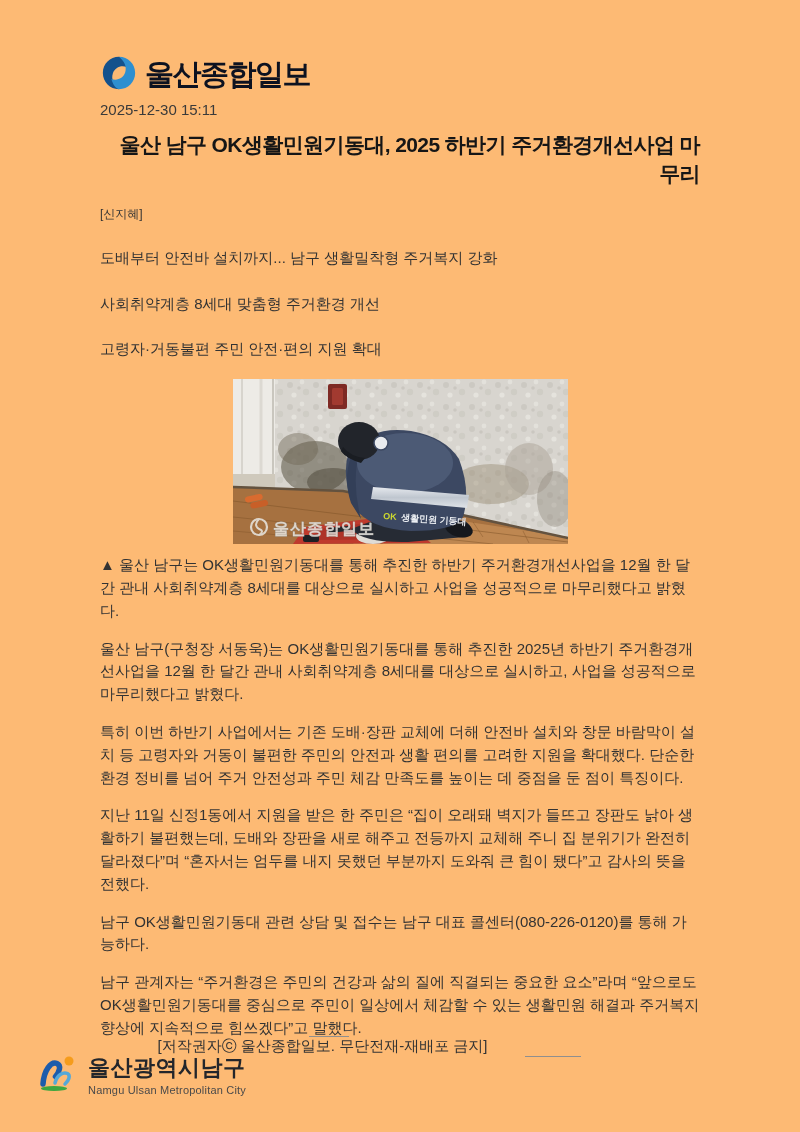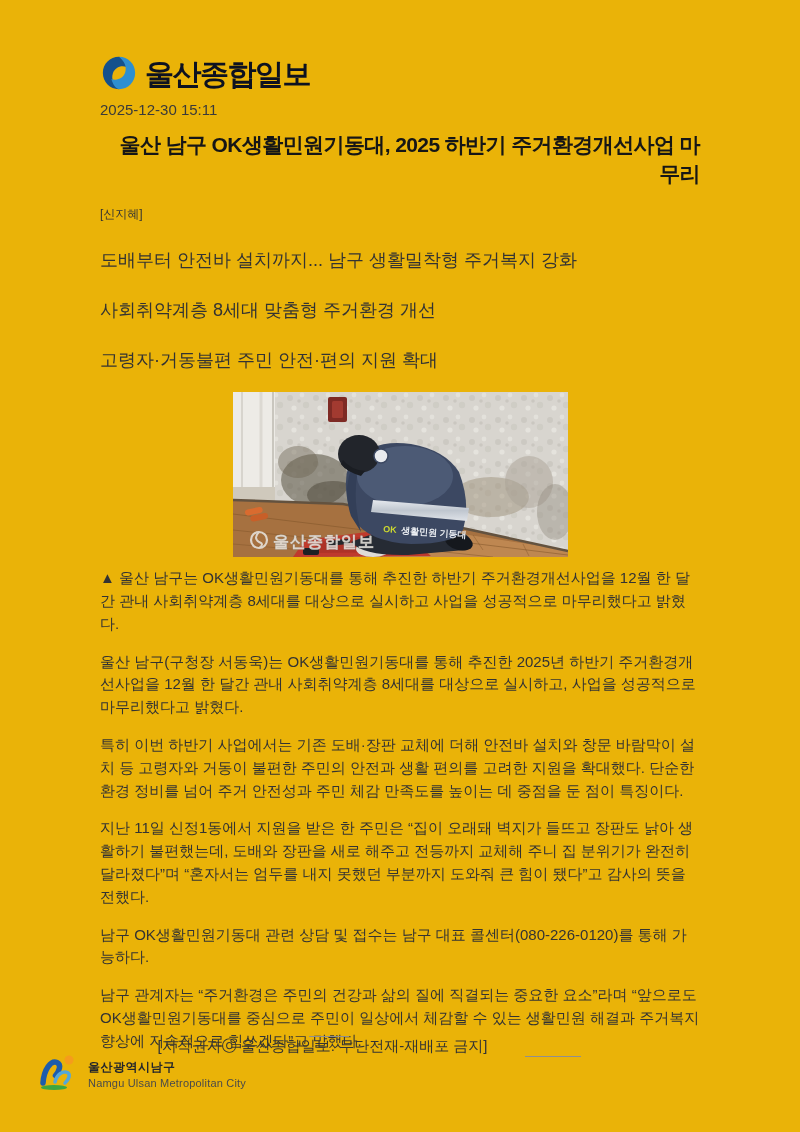--- a/index.html
+++ b/index.html
@@ -1,43 +1,43 @@
 <!DOCTYPE html>
 <html lang="ko"><head>
 <meta charset="utf-8">
 <style>
   html,body{margin:0;padding:0;background:#ffffff;}
   body{width:800px;height:1132px;font-family:"Liberation Sans",sans-serif;color:#333;}
-  .page{position:relative;width:800px;height:1132px;background:#eab308;overflow:hidden;}
+  .page{position:relative;width:800px;height:1132px;background:#fdba74;overflow:hidden;}
   .content{padding:0 100px;}
 
   
   .masthead{padding-top:54px;display:flex;align-items:center;gap:7px;}
   .masthead .wordmark{font-size:29px;font-weight:800;color:#0d1220;letter-spacing:-1.5px;}
   .dateline{margin-top:5px;text-align:left;font-size:15px;color:#3a3a3a;}
 
   
   .title{margin:13px 0 0;font-size:21px;line-height:1.38;font-weight:700;color:#161616;letter-spacing:-0.6px;word-break:break-all;text-align:right;}
   .byline{margin-top:17px;font-size:12px;color:#333;}
-  .subhead{margin-top:24px;font-size:18px;color:#333;line-height:1.45;}
+  .subhead{margin-top:24px;font-size:15px;color:#333;line-height:1.45;}
   .figure{margin:19px auto 0;width:335px;}
   .figure svg{display:block;}
   .caption{margin-top:10px;font-size:15px;line-height:1.52;color:#333;word-break:break-all;}
   .para{margin-top:10px;font-size:15px;line-height:1.52;color:#333;word-break:break-all;}
 
   
   .copyright-row{position:absolute;left:0;top:1036px;width:638px;display:flex;align-items:center;flex-direction:column;}
   .rule{height:1px;background:#8f8f8f;}
   .rule-left{width:40px;margin-left:19px;}
   .copy-text{margin-left:7px;font-size:15px;color:#333;}
   .rule-right{width:56px;margin-left:auto;margin-right:57px;}
 
   
   .footer-logo{position:absolute;left:36px;top:1053px;display:flex;align-items:center;gap:8px;}
-  .footer-text .org{font-size:12px;font-weight:800;color:#23262b;letter-spacing:0.5px;}
+  .footer-text .org{font-size:22px;font-weight:800;color:#23262b;letter-spacing:0.5px;}
   .footer-text .org-en{margin-top:1px;font-size:11px;color:#4a4a4a;letter-spacing:0.2px;}
 </style>
 </head>
 <body>
 
 <div class="page">
   <div class="content">
 
     <div class="masthead">
       <span>

